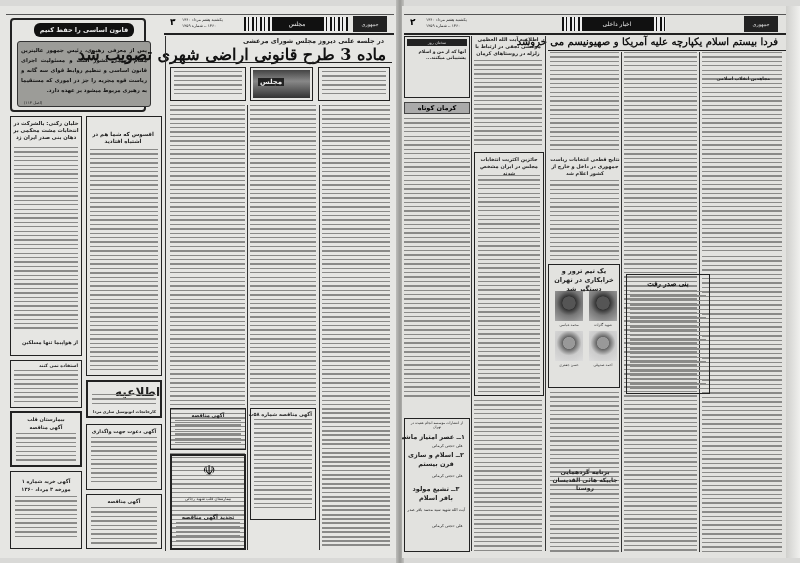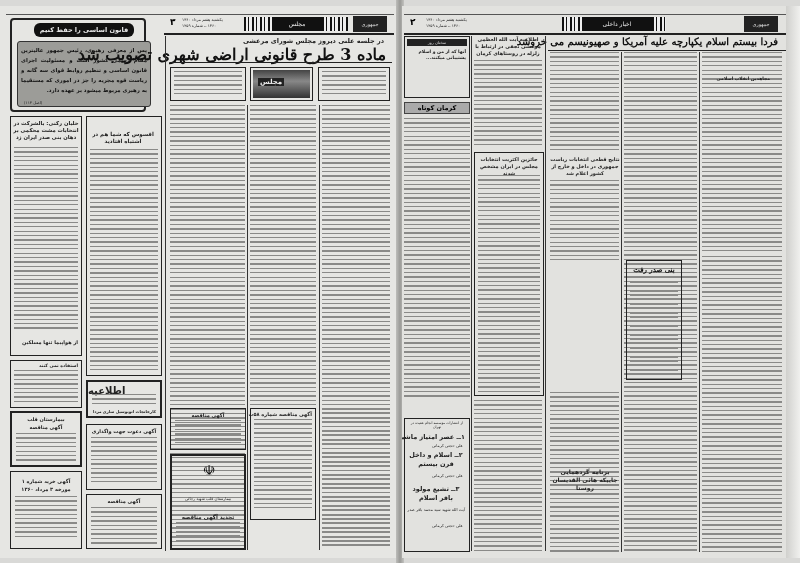--- a/index.html
+++ b/index.html
@@ -101,21 +101,21 @@
       <div class="sub" style="left:0;right:0;top:11px;text-align:center;font-size:5px">آگهی مناقصه</div>
       <div class="text" style="left:4px;top:20px;right:4px;bottom:4px"></div>
     </div>
     <div class="box" style="left:10px;top:465px;width:72px;height:78px">
       <div class="sub" style="left:0;right:0;top:6px;text-align:center;font-size:5px">آگهی خرید شماره ۱</div>
       <div class="sub" style="left:0;right:0;top:14px;text-align:center;font-size:5px">مورخه ۳ مرداد ۱۳۶۰</div>
       <div class="text" style="left:4px;top:24px;right:4px;bottom:10px"></div>
     </div>
 
     <div class="box" style="left:86px;top:374px;width:76px;height:38px;border-width:2px">
-      <div class="sub" style="left:0;right:0;top:3px;text-align:left;font-size:10px">اطلاعیه</div>
+      <div class="sub" style="left:0;right:0;top:3px;text-align:right;font-size:12px">اطلاعیه</div>
       <div class="text" style="left:4px;top:12px;right:4px;bottom:10px"></div>
       <div class="small" style="right:4px;bottom:2px;font-size:4px;font-weight:bold">کارخانجات اتوبوسیل سازی مزدا</div>
     </div>
     <div class="box" style="left:86px;top:418px;width:76px;height:66px">
       <div class="sub" style="left:0;right:0;top:3px;text-align:center;font-size:5px">آگهی دعوت جهت واگذاری</div>
       <div class="text" style="left:4px;top:12px;right:4px;bottom:4px"></div>
     </div>
     <div class="box" style="left:86px;top:488px;width:76px;height:55px">
       <div class="sub" style="left:0;right:0;top:3px;text-align:center;font-size:5px">آگهی مناقصه</div>
       <div class="text" style="left:4px;top:12px;right:4px;bottom:4px"></div>
@@ -170,34 +170,45 @@
     <div class="text" style="left:2px;top:112px;width:66px;height:280px"></div>
 
     <div class="box" style="left:72px;top:146px;width:70px;height:244px">
       <div class="sub" style="left:2px;right:2px;top:3px;white-space:normal;text-align:center;font-size:5px;line-height:7px">حائزین اکثریت انتخابات مجلس در ایران مشخص شدند</div>
       <div class="text" style="left:3px;top:22px;right:3px;bottom:3px"></div>
     </div>
 
     <div class="sub" style="left:148px;width:70px;top:150px;white-space:normal;text-align:center;font-size:5px;line-height:7px">نتایج قطعی انتخابات ریاست جمهوری در داخل و خارج از کشور اعلام شد</div>
     <div class="text" style="left:148px;top:174px;width:69px;height:80px"></div>
 
+    <div class="box" style="left:146px;top:258px;width:72px;height:124px">
+      <div class="sub" style="left:2px;right:2px;top:2px;white-space:normal;text-align:center;font-size:6.5px;line-height:9px">یک تیم ترور و خرابکاری در تهران دستگیر شد</div>
+      <div class="photo" style="left:6px;top:26px;width:28px;height:30px"></div>
+      <div class="photo" style="left:40px;top:26px;width:28px;height:30px"></div>
+      <div class="caption" style="left:6px;top:58px;width:28px">محمد عباسی</div>
+      <div class="caption" style="left:40px;top:58px;width:28px">شهید گلزاده</div>
+      <div class="photo light" style="left:6px;top:66px;width:28px;height:30px"></div>
+      <div class="photo light" style="left:40px;top:66px;width:28px;height:30px"></div>
+      <div class="caption" style="left:6px;top:98px;width:28px">حسن جعفری</div>
+      <div class="caption" style="left:40px;top:98px;width:28px">احمد صدوقی</div>
+    </div>
     <div class="text" style="left:148px;top:386px;width:69px;height:160px"></div>
 
     <div class="text" style="left:300px;top:250px;width:80px;height:296px"></div>
-    <div class="box" style="left:224px;top:254px;width:56px;height:120px">
+    <div class="box" style="left:224px;top:268px;width:84px;height:120px">
       <div class="headline" style="left:0;right:0;top:4px;text-align:center;font-size:7px">بنی صدر رفت</div>
       <div class="text" style="left:3px;top:16px;right:3px;bottom:3px"></div>
     </div>
     <div class="sub" style="left:150px;width:66px;top:462px;white-space:normal;text-align:center;font-size:6px;line-height:8px">برنامه گردهمایی جاییکه هائی القدیسان روستا</div>
 
     <div class="box" style="left:2px;top:412px;width:66px;height:134px;border-width:1.5px">
       <div class="small" style="left:2px;right:2px;top:2px;white-space:normal;text-align:center;font-size:3.5px">از انتشارات مؤسسه انجام عقیده در تهران</div>
       <div class="sub" style="right:4px;top:14px;font-size:6.5px">۱ــ عصر امتیاز ماشین</div>
       <div class="small" style="right:6px;top:24px;font-size:4px">علی حجتی کرمانی</div>
-      <div class="sub" style="right:4px;top:32px;width:58px;white-space:normal;text-align:center;font-size:6.5px;line-height:9px">۲ــ اسلام و داخل قرن بیستم</div>
+      <div class="sub" style="right:4px;top:32px;width:58px;white-space:normal;text-align:center;font-size:6.5px;line-height:9px">۲ــ اسلام و سازی قرن بیستم</div>
       <div class="small" style="right:6px;top:54px;font-size:4px">علی حجتی کرمانی</div>
       <div class="sub" style="right:4px;top:66px;width:58px;white-space:normal;text-align:center;font-size:6.5px;line-height:9px">۳ــ تشیع مولود باقر اسلام</div>
       <div class="small" style="right:4px;top:88px;width:58px;white-space:normal;font-size:4px">آیت الله شهید سید محمد باقر صدر</div>
       <div class="small" style="right:6px;top:104px;font-size:4px">علی حجتی کرمانی</div>
     </div>
     <div class="text" style="left:72px;top:394px;width:68px;height:152px"></div>
 
     <div class="abs" style="right:0;top:0;width:14px;height:552px;background:linear-gradient(90deg,#d0d0cd,#f0f0ee)"></div>
   </div>
 </div>

